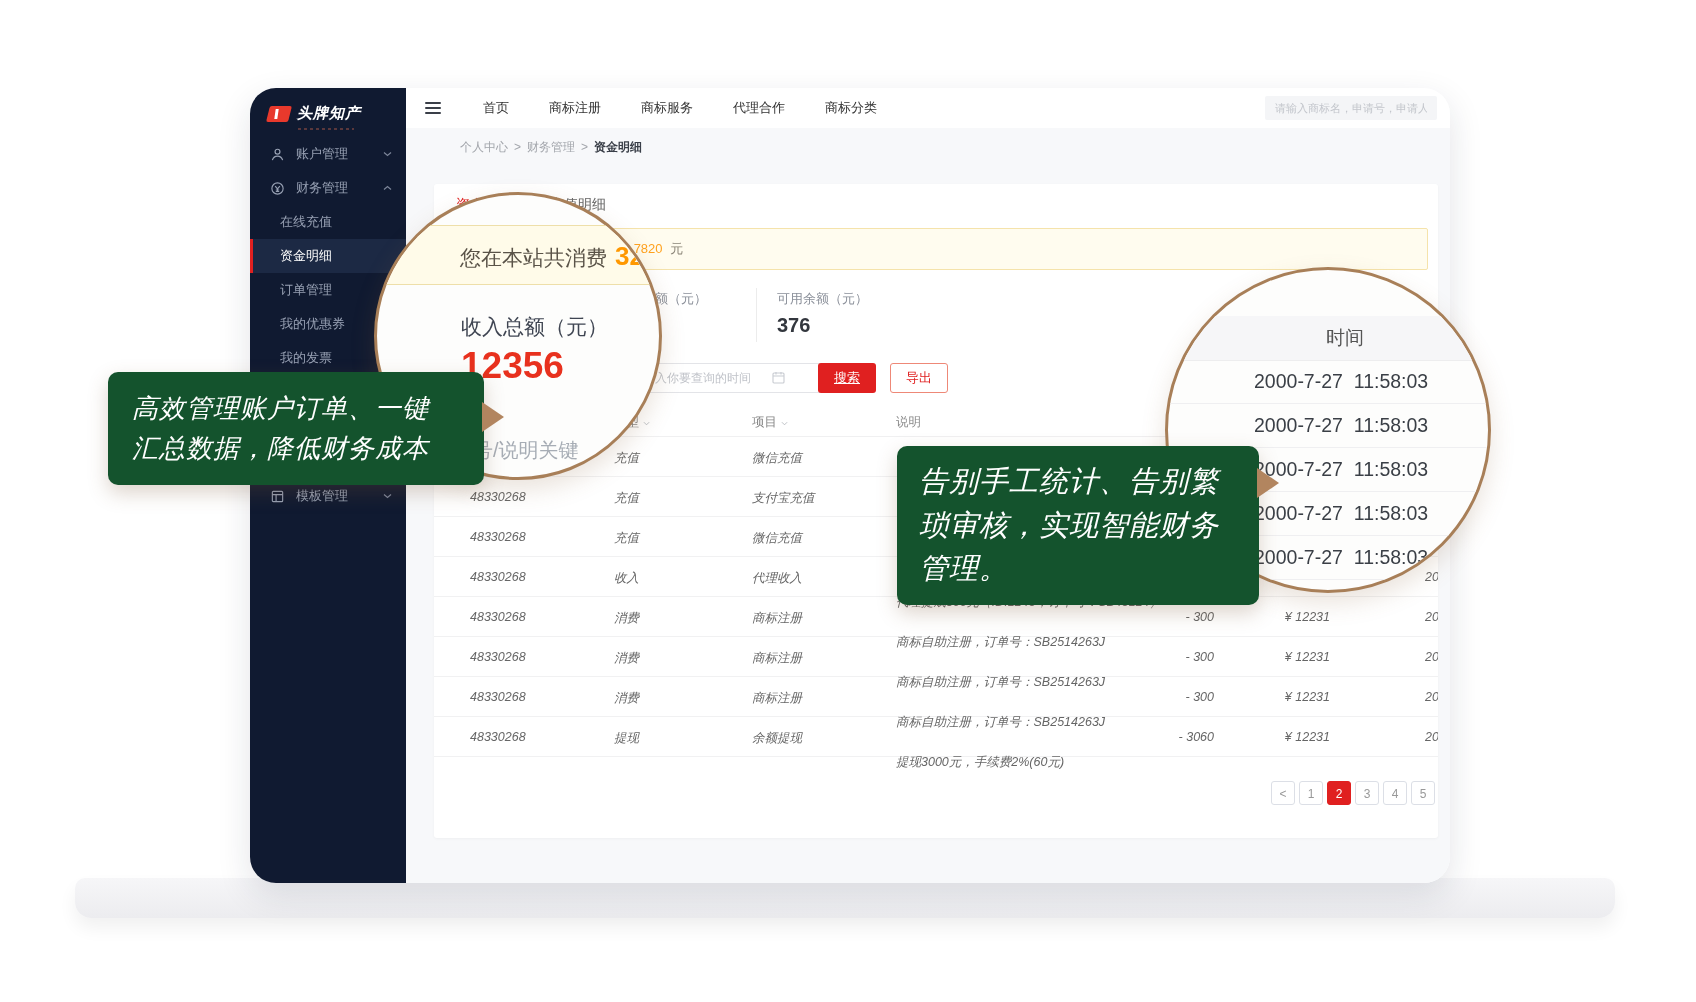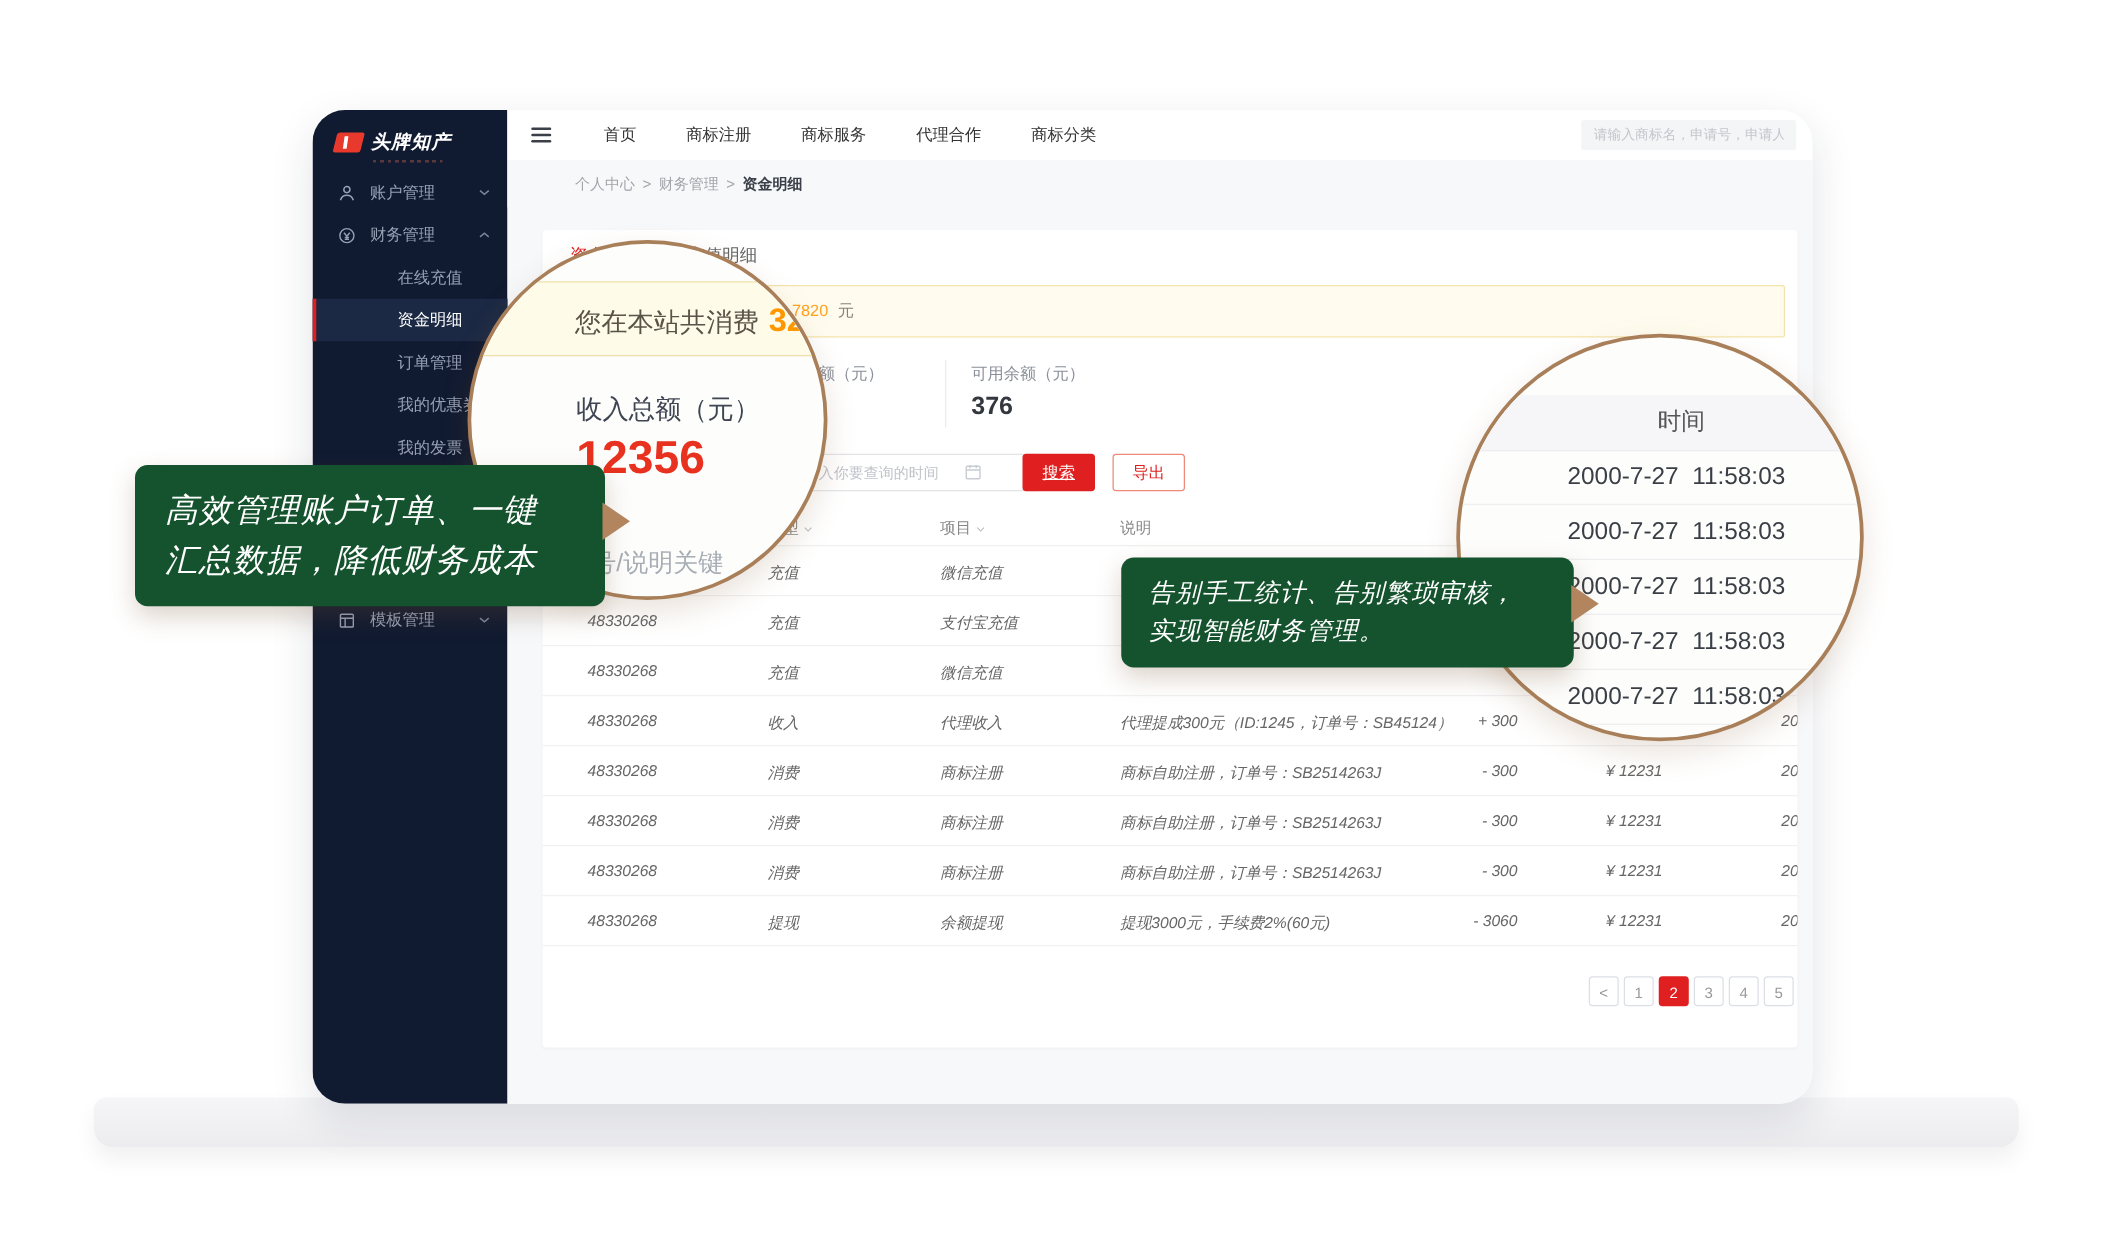--- a/index.html
+++ b/index.html
@@ -20,21 +20,21 @@
   .logo-mark{width:22px;height:16px;background:#e8392c;transform:skewX(-14deg);
     border-radius:2px;position:relative;}
   .logo-mark::after{content:"";position:absolute;left:7px;top:3px;width:3px;height:10px;
     background:#fff;transform:skewX(6deg);}
   .logo-text{color:#fff;font-weight:bold;font-size:15px;font-style:italic;letter-spacing:1px;}
   .logo-sub{position:absolute;left:48px;top:40px;width:56px;height:2px;
     background:repeating-linear-gradient(90deg,#7a4440 0 3px,transparent 3px 6px);opacity:.7;}
   .side-item{display:flex;align-items:center;height:34px;padding:0 14px 0 20px;position:relative;}
   .side-item .icon{width:15px;height:15px;margin-right:11px;flex-shrink:0;}
   .side-item .chev{margin-left:auto;opacity:.8;}
-  .side-sub{padding-left:68px;height:34px;line-height:34px;position:relative;}
+  .side-sub{padding-left:30px;height:34px;line-height:34px;position:relative;}
   .side-sub.active{background:#1c2944;color:#ffffff;}
   .side-sub.active::before{content:"";position:absolute;left:0;top:0;width:3px;height:34px;background:#e02020;}
   .side-gap{height:104px;}
 
   
   .main{flex:1;display:flex;flex-direction:column;min-width:0;background:#f7f8fa;}
   .topnav{height:40px;background:#fff;display:flex;align-items:center;flex-shrink:0;}
   .burger{margin-left:19px;width:16px;display:flex;flex-direction:column;gap:3px;}
   .burger i{display:block;height:2px;background:#3a3f48;border-radius:1px;}
   .nav-items{display:flex;gap:40px;margin-left:42px;font-size:13px;color:#333;}
@@ -92,21 +92,21 @@
   .th-project{left:318px;}
   .th-desc{left:462px;}
   .th-time{left:991px;}
   .caret{display:inline-block;margin-left:4px;width:7px;height:5px;}
   .tbody{position:absolute;left:0;right:0;top:252px;border-top:1px solid #f0f0f1;}
   .trow{position:relative;height:39px;border-bottom:1px solid #f1f1f2;font-size:12.5px;color:#666;}
   .trow span{position:absolute;top:13px;white-space:pre;font-style:italic;}
   .c-order{left:36px;}
   .c-type{left:180px;}
   .c-project{left:318px;}
-  .c-desc{left:462px;width:330px;overflow:hidden;}
+  .c-desc{left:462px;width:330px;overflow:hidden;margin-top:24px;}
   .c-amount{left:680px;width:100px;text-align:right;}
   .c-balance{left:800px;width:96px;text-align:right;}
   .c-time{left:991px;width:170px;}
 
   
   .pager{position:absolute;top:597px;left:837px;display:flex;gap:4px;}
   .pg{width:24px;height:24px;line-height:24px;text-align:center;border:1px solid #dcdfe6;
     border-radius:3px;font-size:12px;color:#999;background:#fff;box-sizing:border-box;}
   .pg.active{background:#e02020;border-color:#e02020;color:#fff;}
 
@@ -130,21 +130,21 @@
     border-bottom:1px solid #efeff1;white-space:pre;}
 
   
   .callout{position:absolute;background:#14532d;color:#fff;border-radius:10px;z-index:6;
     box-shadow:0 8px 20px rgba(120,85,50,0.25);font-style:italic;}
   .callout::after{content:"";position:absolute;right:-20px;width:0;height:0;
     border-top:15px solid transparent;border-bottom:15px solid transparent;border-left:22px solid #b2855f;}
   .callout-left{left:108px;top:372px;width:352px;padding:17px 0 17px 24px;font-size:26px;
     line-height:1.52;letter-spacing:1px;}
   .callout-left::after{top:30px;}
-  .callout-right{left:897px;top:446px;width:340px;padding:14px 0 14px 22px;font-size:20px;
+  .callout-right{left:897px;top:446px;width:340px;padding:14px 0 14px 22px;font-size:29px;
     line-height:1.5;letter-spacing:1px;}
   .callout-right::after{top:22px;}
   .co-text{display:block;width:312px;}
   .callout-right .co-text{width:300px;}
 </style>
 </head>
 <body>
 
 <div class="stage">
 

